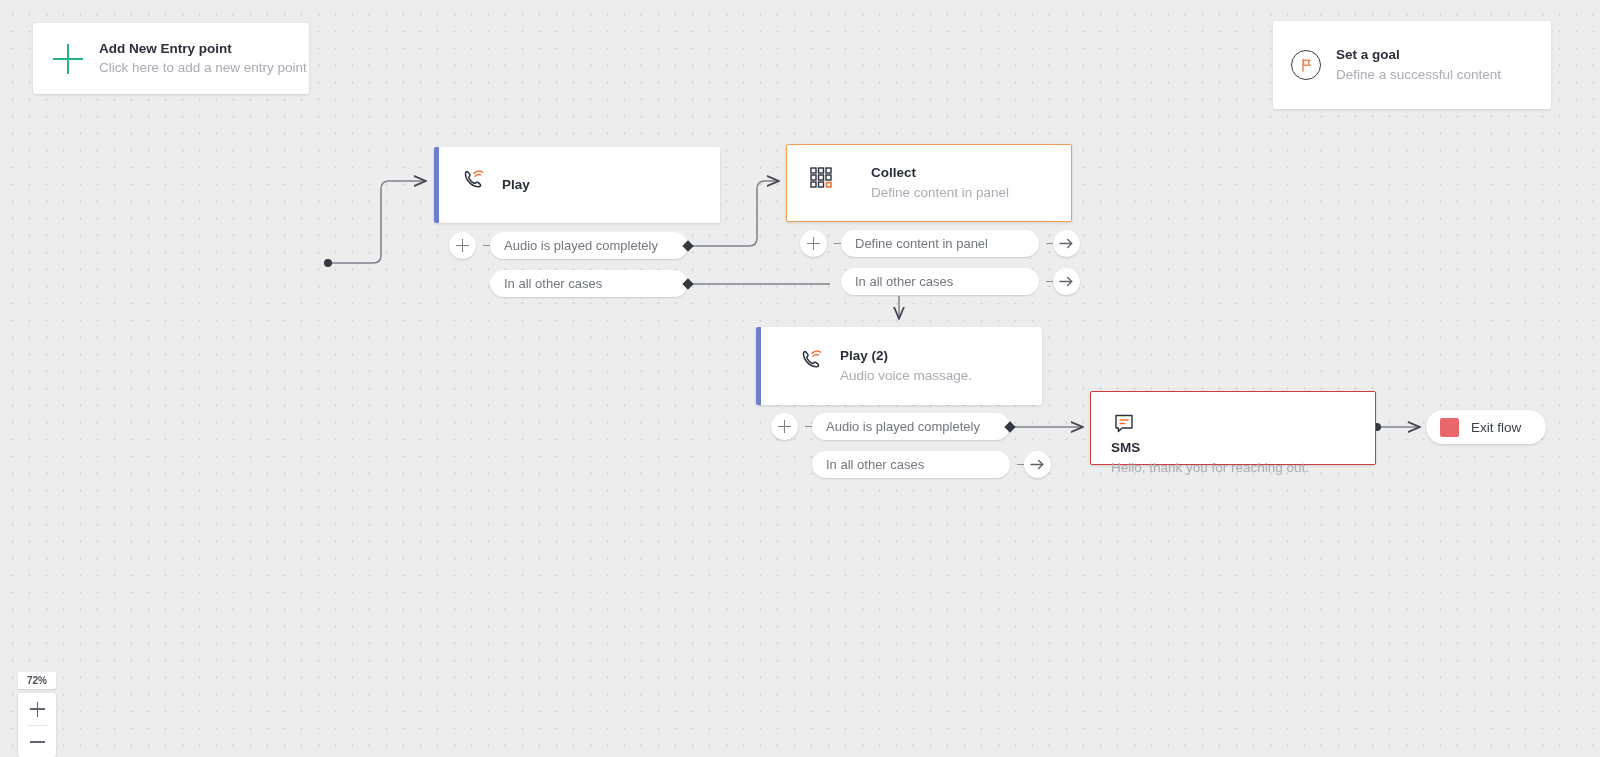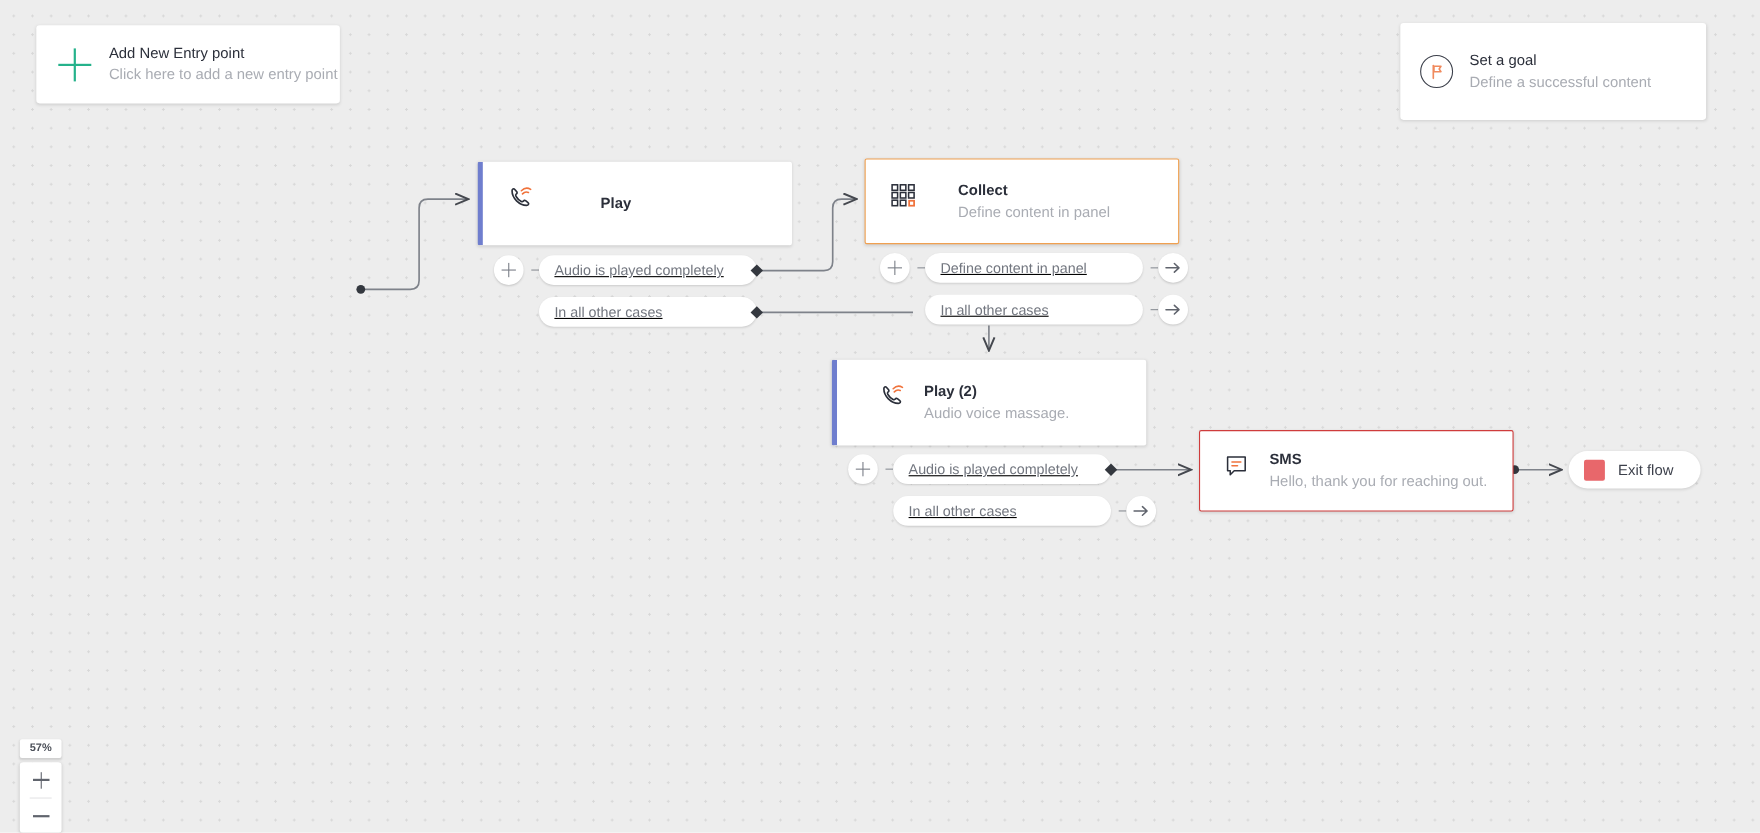--- a/index.html
+++ b/index.html
@@ -37,21 +37,21 @@
   }
   .plus-glyph:before { left: 0; top: 14px; width: 30px; height: 2.4px; }
   .plus-glyph:after  { top: 0; left: 14px; height: 30px; width: 2.4px; }
 
   .goal-icon {
     width: 30px; height: 30px; flex: 0 0 30px; margin-right: 15px;
     border: 1.4px solid #3b3f4a; border-radius: 50%;
     display: flex; align-items: center; justify-content: center;
   }
   .card-texts { display: flex; flex-direction: column; justify-content: center; }
-  .card-title { font-size: 13.5px; font-weight: normal; color: #2b2f3a; line-height: 1.45; }
+  .card-title { font-size: 13.5px; font-weight: bold; color: #2b2f3a; line-height: 1.45; }
   .card-sub   { font-size: 13.5px; color: #a9acb3; line-height: 1.5; }
 
   
   #entry-node {
     position: absolute; left: 42px; top: 235px; width: 284px; height: 55px;
     background: #2bb693; border: 1.6px solid #e8a23c; border-radius: 2px;
     display: flex; align-items: center; padding-left: 16px;
     box-shadow: 0 1px 2px rgba(0,0,0,.12);
   }
   #entry-node .ep-icon { width: 26px; height: 26px; flex: 0 0 26px; margin-right: 12px; }
@@ -65,29 +65,29 @@
     display: flex; padding: 16px 18px 16px 20px;
   }
   .node .n-icon { width: 28px; height: 28px; flex: 0 0 28px; margin-right: 15px; margin-top: 2px; }
   .n-title { font-size: 13.5px; font-weight: bold; color: #2b2f3a; line-height: 1.5; }
   .n-sub   { font-size: 13.5px; color: #a9acb3; line-height: 1.45; max-width: 215px; }
 
   .accent-left { border-left: 5px solid #6f7ece; }
   .bordered-orange { border: 1.6px solid #f0a050; }
   .bordered-red { border: 1.6px solid #cf3c3c; }
 
-  #node-play    { left: 434px; top: 147px; width: 286px; height: 76px; gap: 44px; }
+  #node-play    { left: 434px; top: 147px; width: 286px; height: 76px; }
   #node-collect { left: 786px; top: 144px; width: 286px; height: 78px; gap: 21px; }
   #node-play2   { left: 756px; top: 327px; width: 286px; height: 78px; padding-left: 36px; }
-  #node-sms     { left: 1090px; top: 391px; width: 286px; height: 74px; }
+  #node-sms     { left: 1090px; top: 391px; width: 286px; height: 74px; flex-direction: column; }
 
   
   .branch {
     position: absolute; height: 27px;
-    display: flex; align-items: center; text-decoration: underline;
+    display: flex; align-items: center;
   }
   .br-plus {
     width: 27px; height: 27px; flex: 0 0 27px; border-radius: 50%;
     background: #ffffff; box-shadow: 0 1px 2px rgba(0,0,0,.16);
     position: relative; margin-right: 7px;
   }
   .br-plus:before, .br-plus:after { content: ""; position: absolute; background: #7b7f88; }
   .br-plus:before { left: 7px; top: 12.7px; width: 13px; height: 1.6px; }
   .br-plus:after  { top: 7px; left: 12.7px; height: 13px; width: 1.6px; }
   .br-stub { width: 7px; height: 1.4px; background: #8b8f96; flex: 0 0 7px; }
@@ -318,20 +318,20 @@
       <div class="n-title">SMS</div>
       <div class="n-sub">Hello, thank you for reaching out.</div>
     </div>
   </div>
 
   <div id="exit-flow">
     <span class="exit-swatch"></span>
     <span class="exit-label">Exit flow</span>
   </div>
 
-  <div id="zoom-badge">57%</div>
+  <div id="zoom-badge">72%</div>
   <div id="zoom-ctrl">
     <div class="z-btn" id="zoom-in"></div>
     <div id="zoom-divider"></div>
     <div class="z-btn" id="zoom-out"></div>
   </div>
 
 </div>
 
 </body></html>

